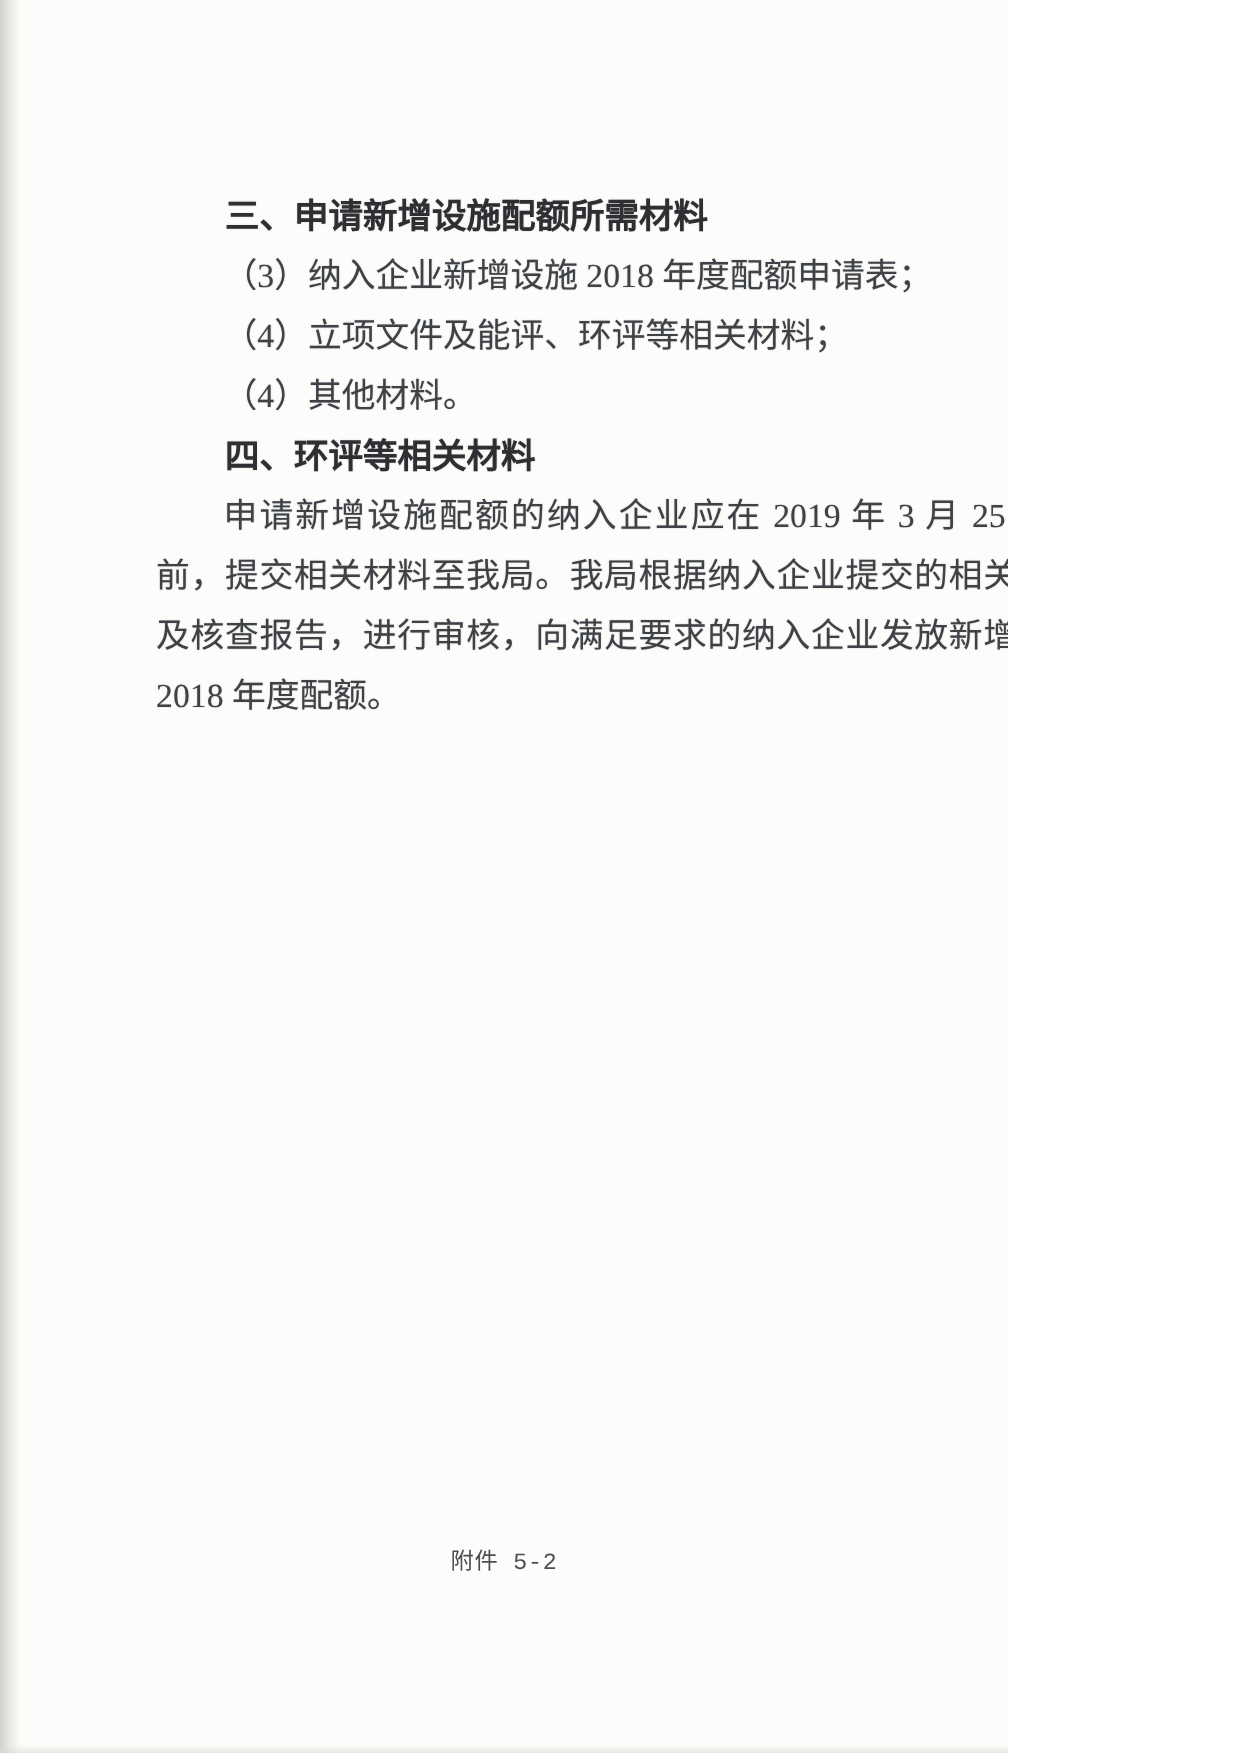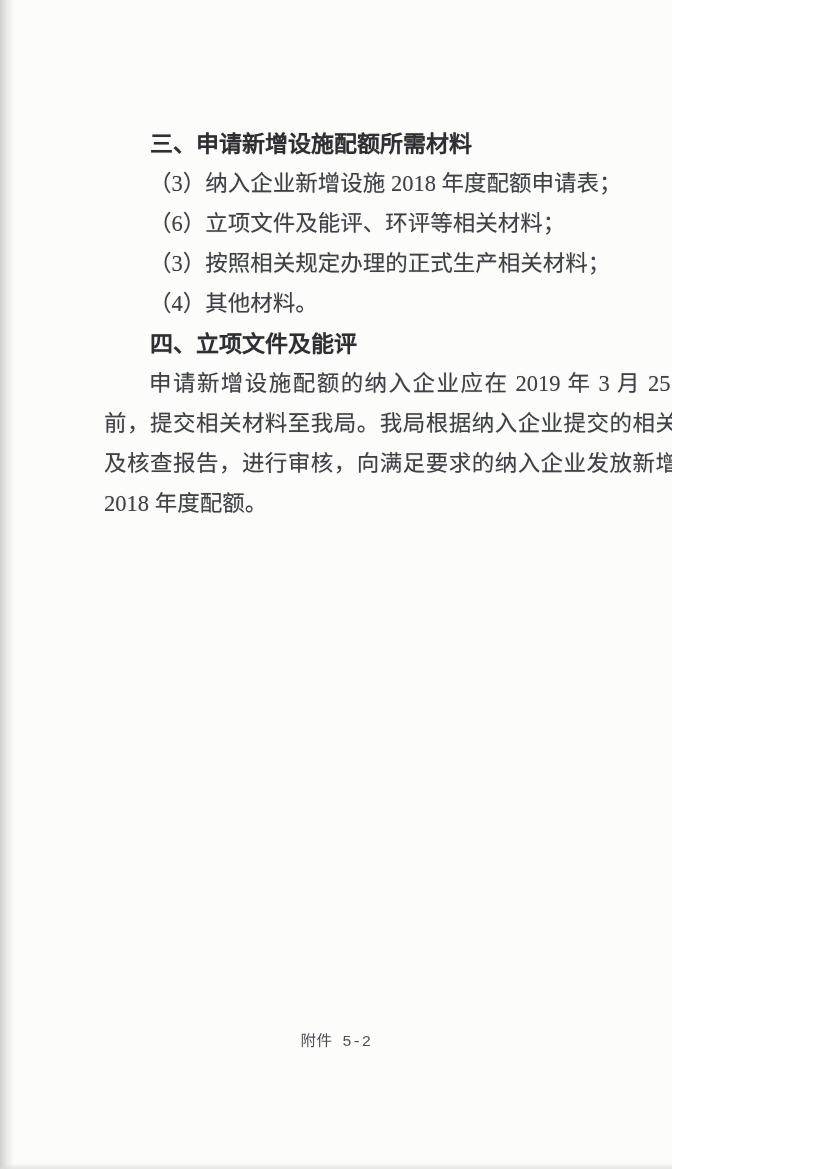--- a/index.html
+++ b/index.html
@@ -78,28 +78,27 @@
 
   <div class="edge-left"></div>
   <div class="edge-bottom"></div>
 
   <main class="content">
     <h2>三、申请新增设施配额所需材料</h2>
 
 
     <p>（3）纳入企业新增设施 2018 年度配额申请表；</p>
 
-    <p>（6）立项文件及能评、环评等相关材料；</p>
+    <p>（4）立项文件及能评、环评等相关材料；</p>
 
-    <p>（3）按照相关规定办理的正式生产相关材料；</p>
 
 
     <p>（4）其他材料。</p>
 
-    <h2>四、立项文件及能评</h2>
+    <h2>四、环评等相关材料</h2>
 
     <p>申请新增设施配额的纳入企业应在 2019 年 3 月 25 日之前，提交相关材料至我局。我局根据纳入企业提交的相关材料及核查报告，进行审核，向满足要求的纳入企业发放新增设施 2018 年度配额。</p>
   </main>
 
   <div class="footer">
     <span>附件 5-2</span>
   </div>
 
 </div>
 

